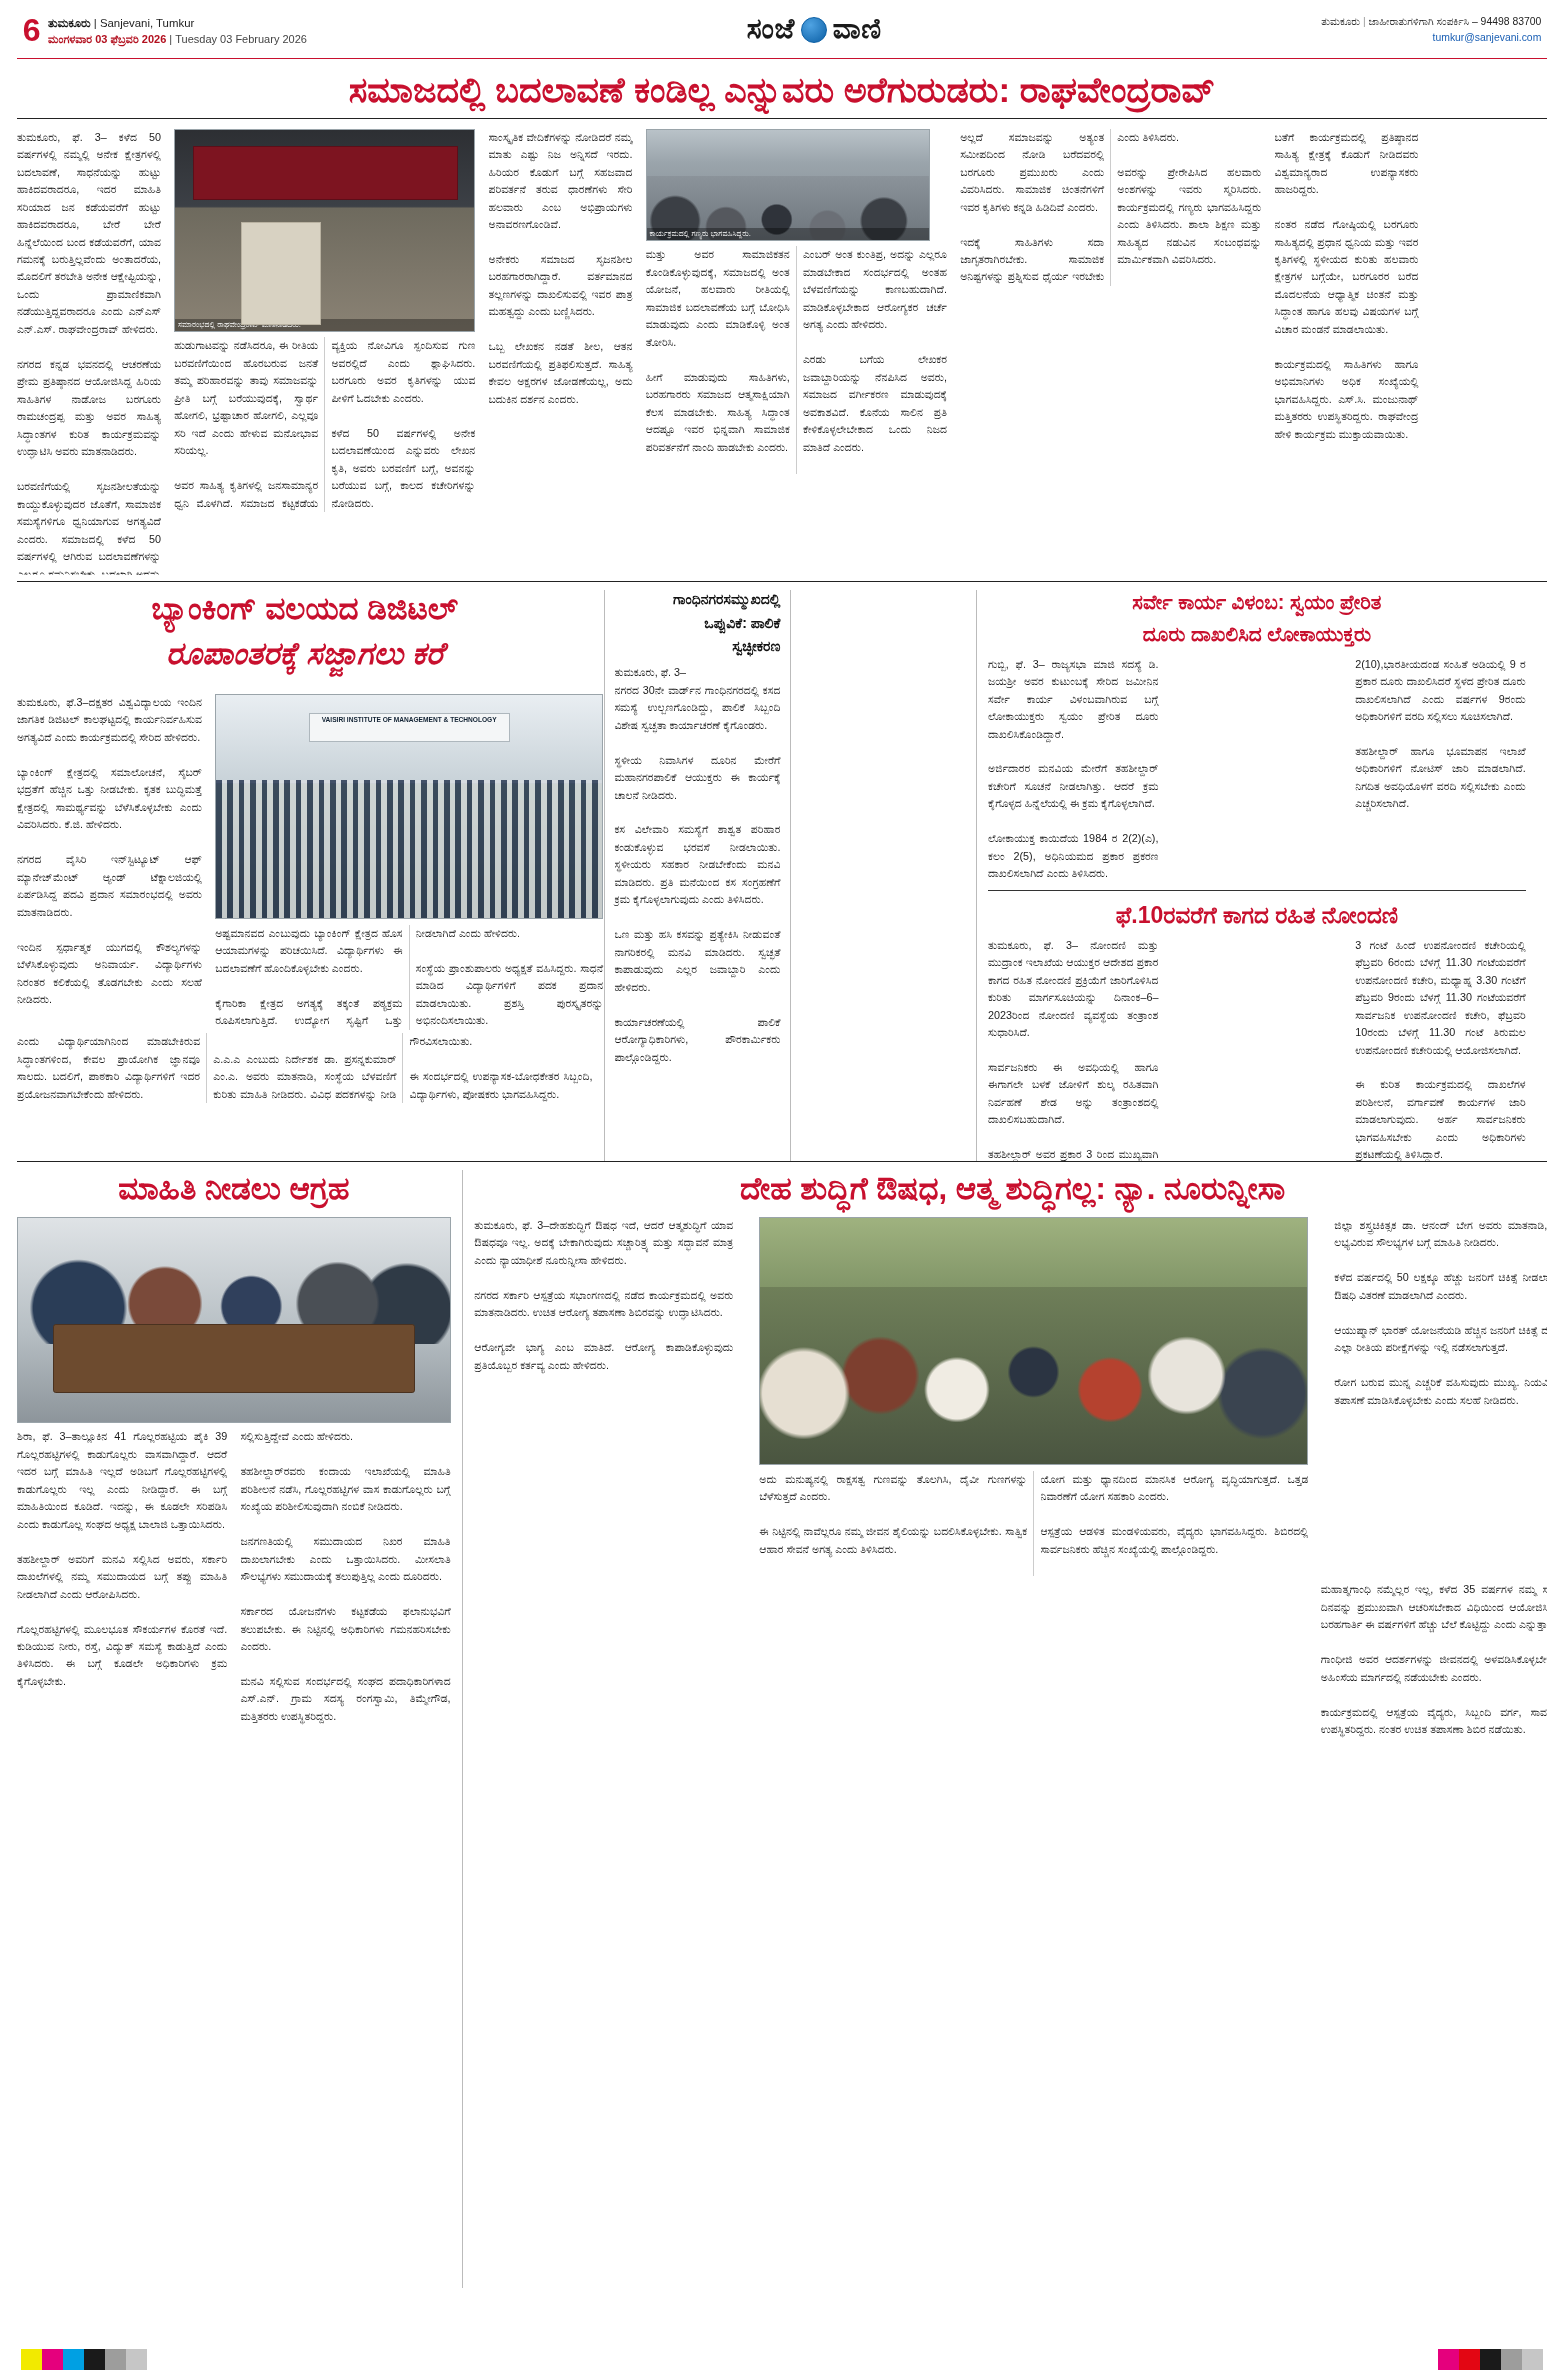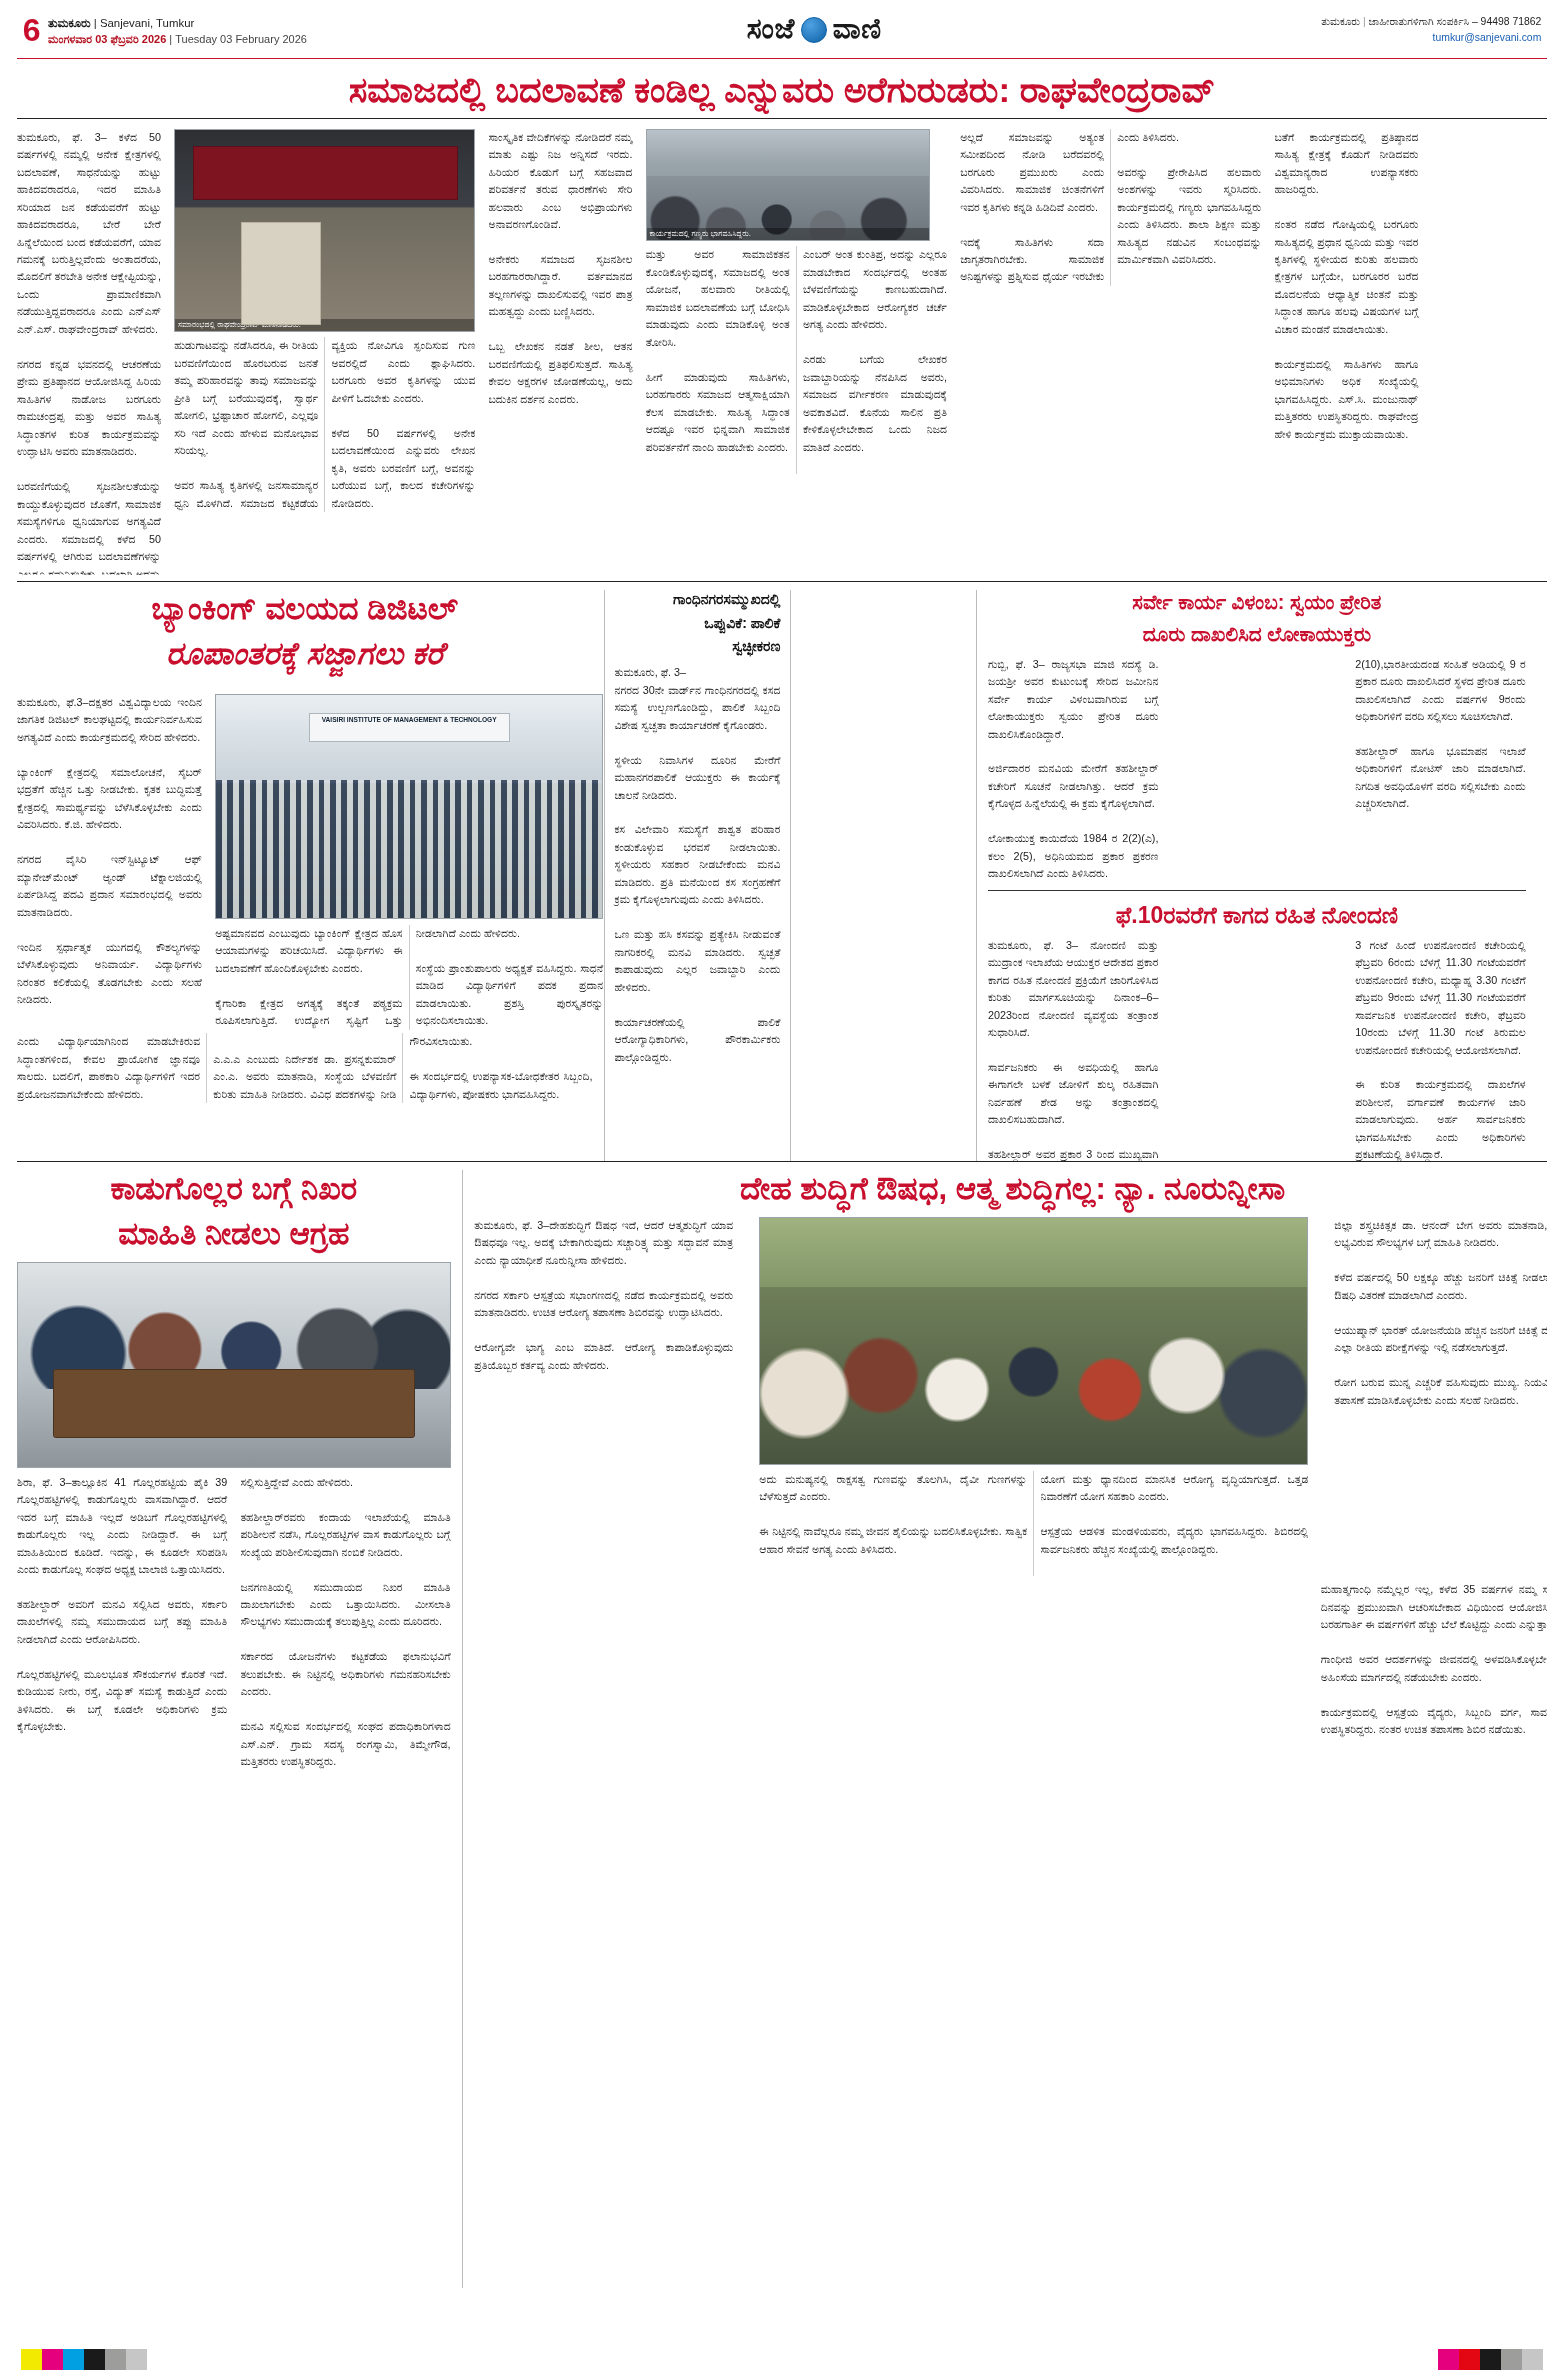--- a/index.html
+++ b/index.html
@@ -261,21 +261,21 @@
     <div class="mh-center">
       <span class="mh-logo-text">ಸಂಜೆ</span>
       <span class="globe"></span>
       <span class="mh-logo-text">ವಾಣಿ</span>
     </div>
     <div class="mh-right">
       <div class="r1">
         <span>ತುಮಕೂರು</span>
         <span class="sep"> | </span>
         <span>ಜಾಹೀರಾತುಗಳಿಗಾಗಿ ಸಂಪರ್ಕಿಸಿ –</span>
-        <span>94498 71862</span>
+        <span>94498 83700</span>
       </div>
       <div class="r2">tumkur@sanjevani.com</div>
     </div>
   </div>
 
   <div class="main-headline">ಸಮಾಜದಲ್ಲಿ ಬದಲಾವಣೆ ಕಂಡಿಲ್ಲ ಎನ್ನುವರು ಅರೆಗುರುಡರು: ರಾಘವೇಂದ್ರರಾವ್</div>
 
   <div class="top-story">
     <div class="ts-col">
       <div class="col-text" style="white-space:pre-wrap">ತುಮಕೂರು, ಫೆ. 3– ಕಳೆದ 50 ವರ್ಷಗಳಲ್ಲಿ ನಮ್ಮಲ್ಲಿ ಅನೇಕ ಕ್ಷೇತ್ರಗಳಲ್ಲಿ ಬದಲಾವಣೆ, ಸಾಧನೆಯನ್ನು ಹುಟ್ಟು ಹಾಕಿದವರಾದರೂ, ಇದರ ಮಾಹಿತಿ ಸರಿಯಾದ ಜನ ಕಡೆಯವರೆಗೆ ಹುಟ್ಟು ಹಾಕಿದವರಾದರೂ, ಬೇರೆ ಬೇರೆ ಹಿನ್ನೆಲೆಯಿಂದ ಬಂದ ಕಡೆಯವರೆಗೆ, ಯಾವ ಗಮನಕ್ಕೆ ಬರುತ್ತಿಲ್ಲವೆಂದು ಅಂತಾದರೆಯ, ಮೊದಲಿಗೆ ತರಬೇತಿ ಅನೇಕ ಆಕ್ಷೇಪ್ಟಿಯನ್ನು, ಒಂದು ಪ್ರಾಮಾಣಿಕವಾಗಿ ನಡೆಯುತ್ತಿದ್ದವರಾದರೂ ಎಂದು ಎನ್‌ಎಸ್ ಎನ್‌.ಎಸ್. ರಾಘವೇಂದ್ರರಾವ್ ಹೇಳಿದರು.
@@ -432,21 +432,20 @@
 
 ಈ ಕುರಿತ ಕಾರ್ಯಕ್ರಮದಲ್ಲಿ ದಾಖಲೆಗಳ ಪರಿಶೀಲನೆ, ವರ್ಗಾವಣೆ ಕಾರ್ಯಗಳ ಜಾರಿ ಮಾಡಲಾಗುವುದು. ಅರ್ಹ ಸಾರ್ವಜನಿಕರು ಭಾಗವಹಿಸಬೇಕು ಎಂದು ಅಧಿಕಾರಿಗಳು ಪ್ರಕಟಣೆಯಲ್ಲಿ ತಿಳಿಸಿದ್ದಾರೆ.</div>
         </div>
       </div>
     </div>
   </div>
 
   <div class="sec3">
 
     <div style="padding-right:11.4px;">
-      <div class="sec-head">ಕಾಡುಗೊಲ್ಲರ ಬಗ್ಗೆ ನಿಖರ</div>
       <div class="sec-head" style="margin-bottom:9px;">ಮಾಹಿತಿ ನೀಡಲು ಆಗ್ರಹ</div>
       <div class="photo ph-room" style="height:206px;">
         <div class="people"></div>
         <div class="tbl"></div>
       </div>
       <div style="display:grid; grid-template-columns:1fr 1fr; column-gap:13.2px;">
         <div class="col-text" style="white-space:pre-wrap">ಶಿರಾ, ಫೆ. 3–ತಾಲ್ಲೂಕಿನ 41 ಗೊಲ್ಲರಹಟ್ಟಿಯ ಪೈಕಿ 39 ಗೊಲ್ಲರಹಟ್ಟಿಗಳಲ್ಲಿ ಕಾಡುಗೊಲ್ಲರು ವಾಸವಾಗಿದ್ದಾರೆ. ಆದರೆ ಇದರ ಬಗ್ಗೆ ಮಾಹಿತಿ ಇಲ್ಲದೆ ಅಡಿಬಗೆ ಗೊಲ್ಲರಹಟ್ಟಿಗಳಲ್ಲಿ ಕಾಡುಗೊಲ್ಲರು ಇಲ್ಲ ಎಂದು ನೀಡಿದ್ದಾರೆ. ಈ ಬಗ್ಗೆ ಮಾಹಿತಿಯಿಂದ ಕೂಡಿದೆ. ಇದನ್ನು, ಈ ಕೂಡಲೇ ಸರಿಪಡಿಸಿ ಎಂದು ಕಾಡುಗೊಲ್ಲ ಸಂಘದ ಅಧ್ಯಕ್ಷ ಬಾಲಾಜಿ ಒತ್ತಾಯಿಸಿದರು.
 
 ತಹಶೀಲ್ದಾರ್ ಅವರಿಗೆ ಮನವಿ ಸಲ್ಲಿಸಿದ ಅವರು, ಸರ್ಕಾರಿ ದಾಖಲೆಗಳಲ್ಲಿ ನಮ್ಮ ಸಮುದಾಯದ ಬಗ್ಗೆ ತಪ್ಪು ಮಾಹಿತಿ ನೀಡಲಾಗಿದೆ ಎಂದು ಆರೋಪಿಸಿದರು.
 

